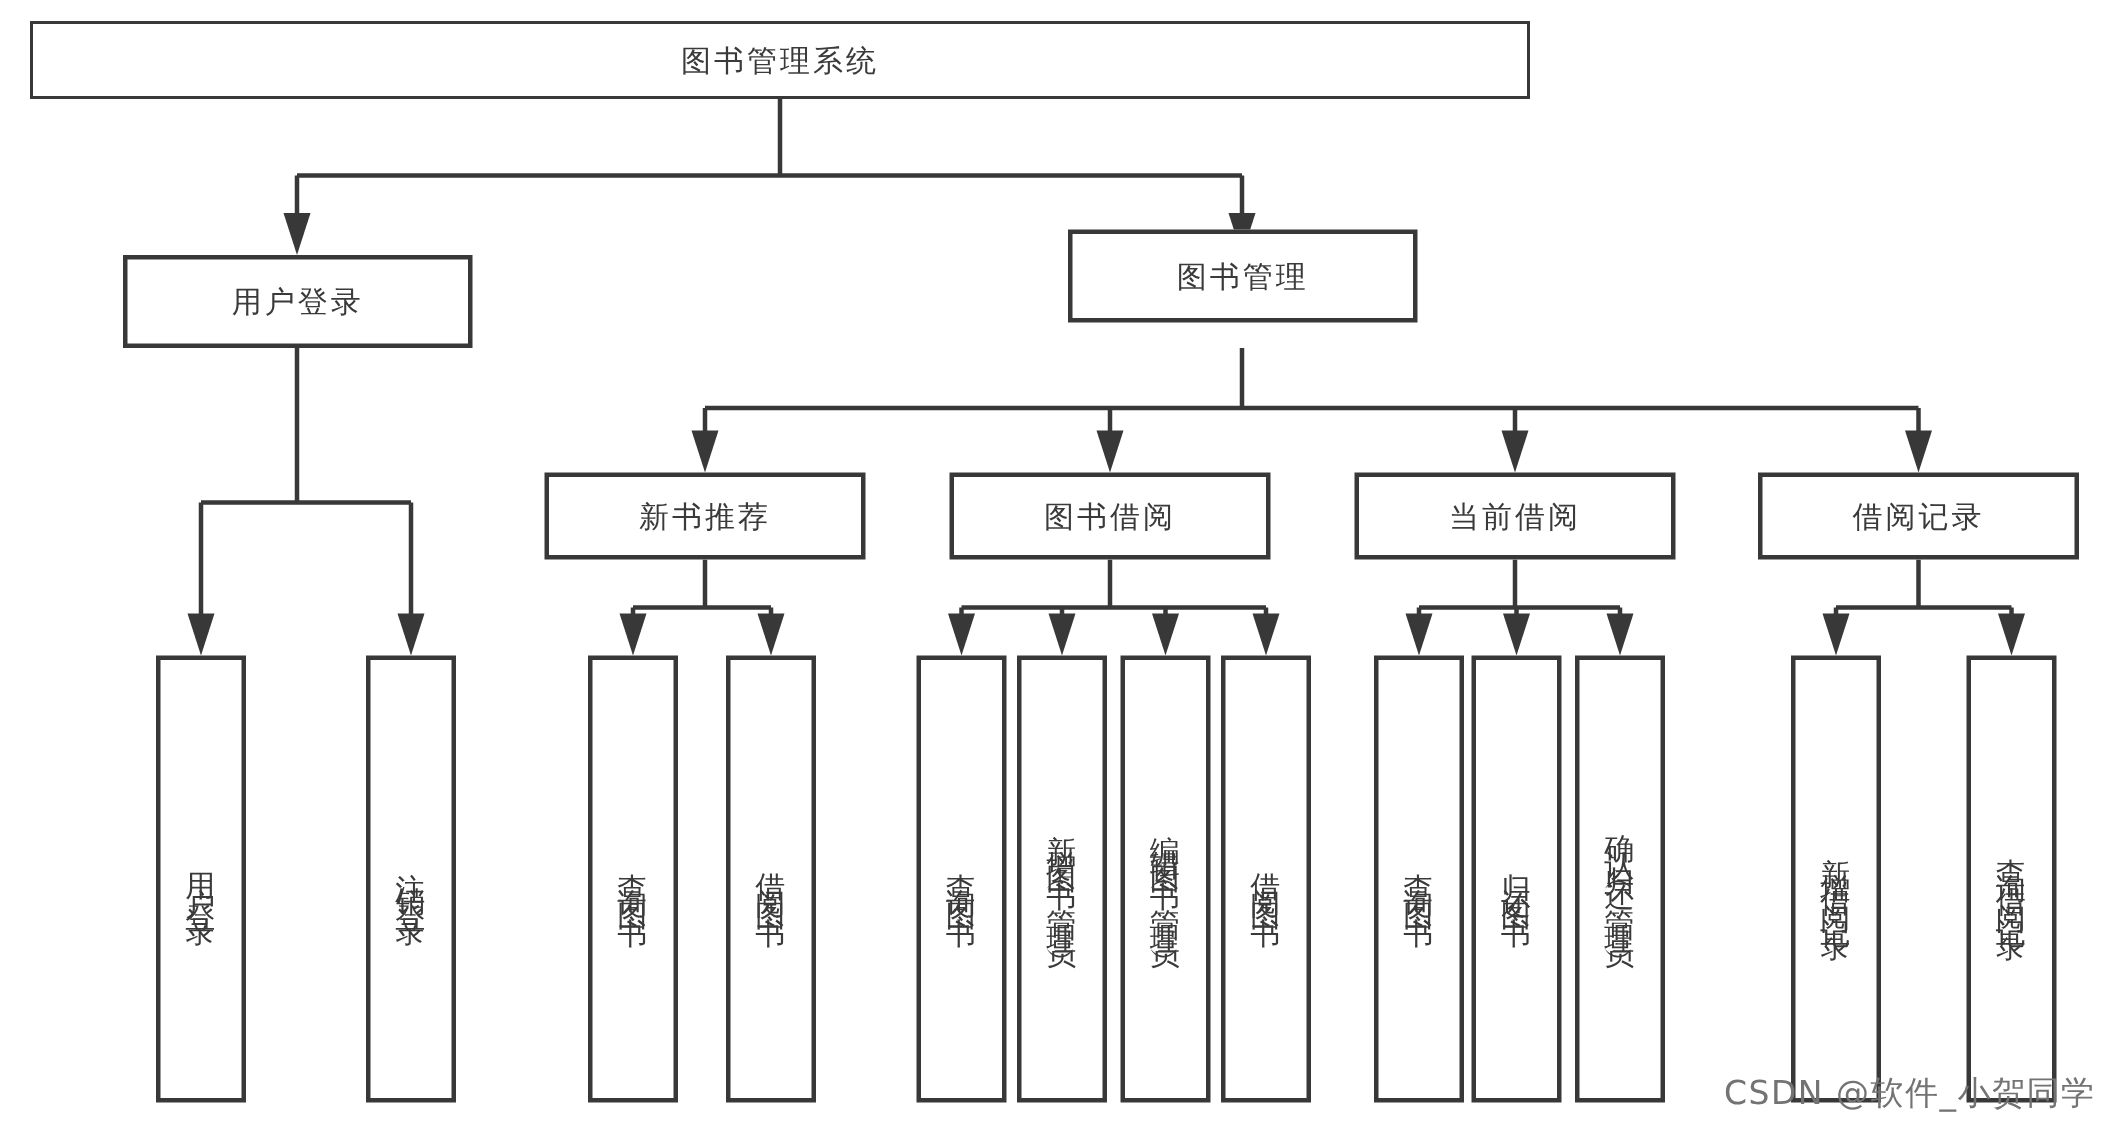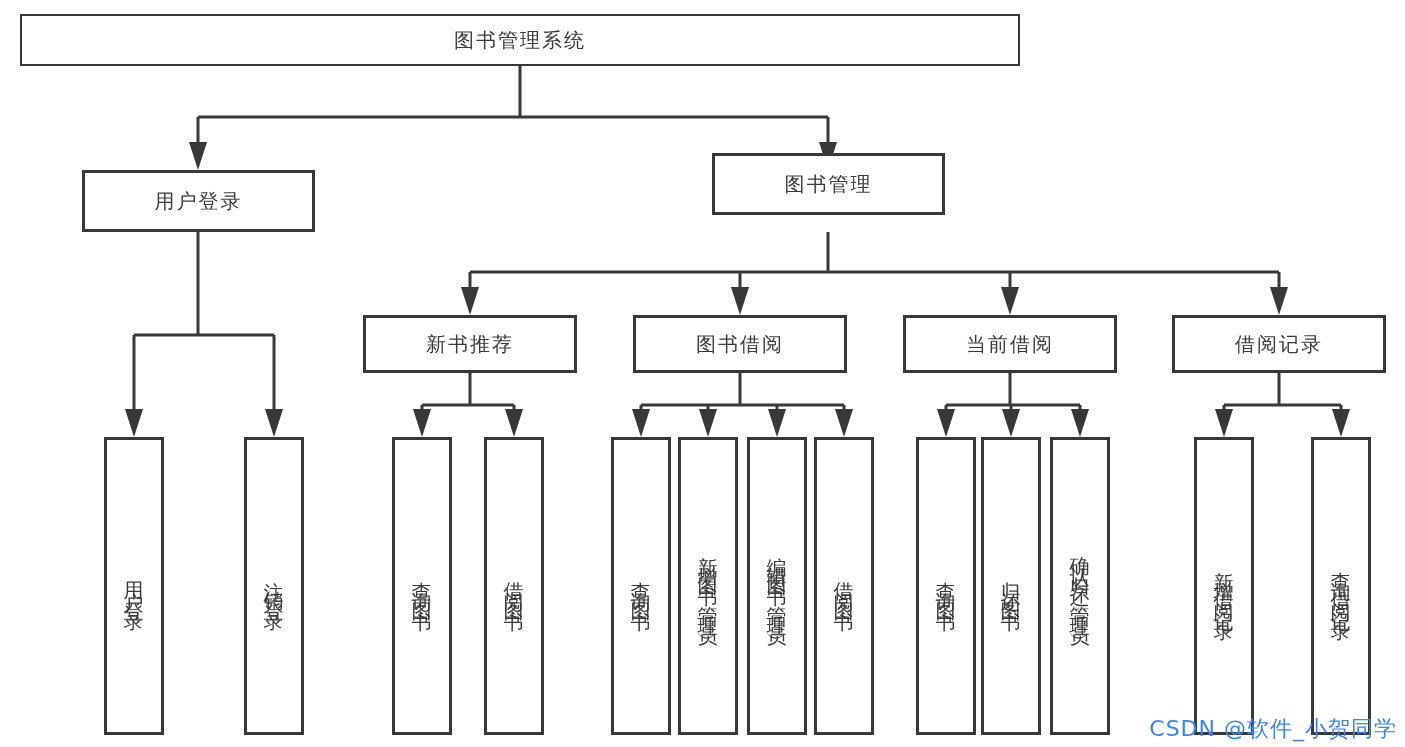--- a/index.html
+++ b/index.html
@@ -45,21 +45,21 @@
     font-size: 20px;
     letter-spacing: 10px;
     line-height: 1;
     white-space: nowrap;
   }
   .watermark {
     position: absolute;
     top: 714px;
     right: 8px;
     font-size: 22px;
-    color: #3b82f6;
+    color: #737373;
     letter-spacing: 1px;
     z-index: 5;
   }
 </style>
 </head>
 <body>
 
 <div class="canvas">
 
   <svg class="connectors" viewBox="0 0 1405 747" aria-hidden="true">

